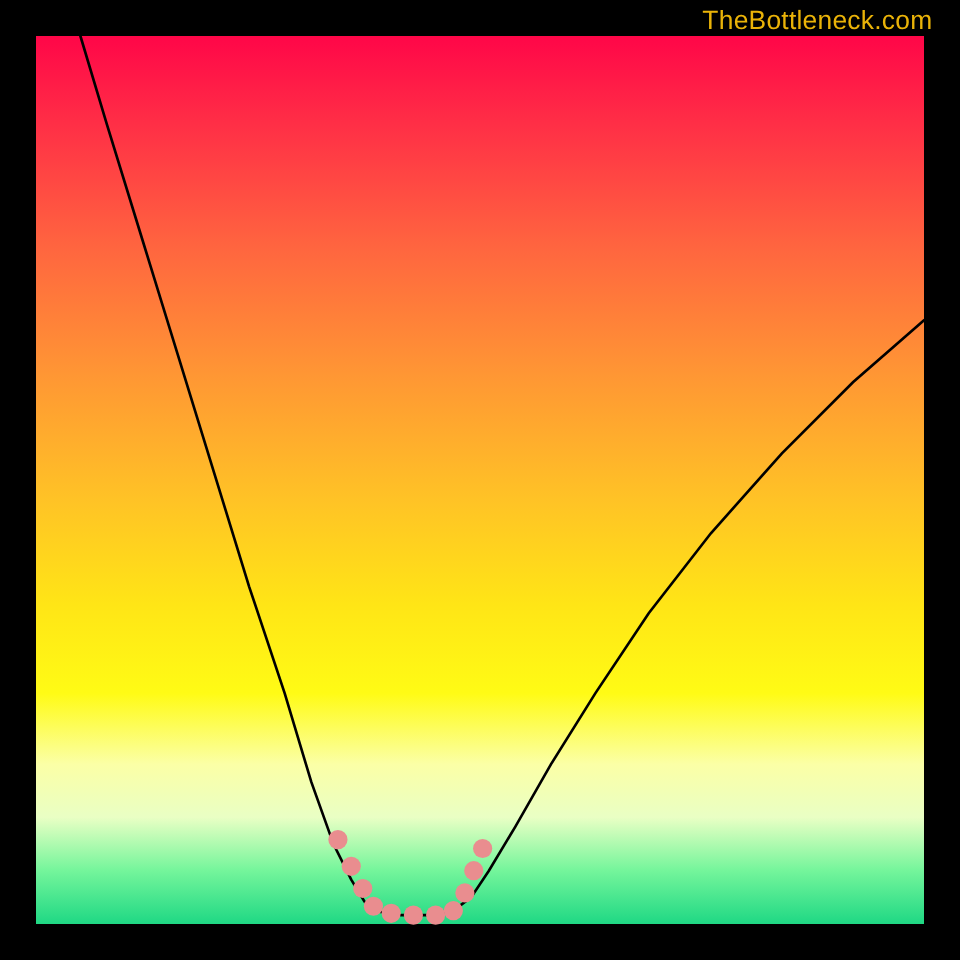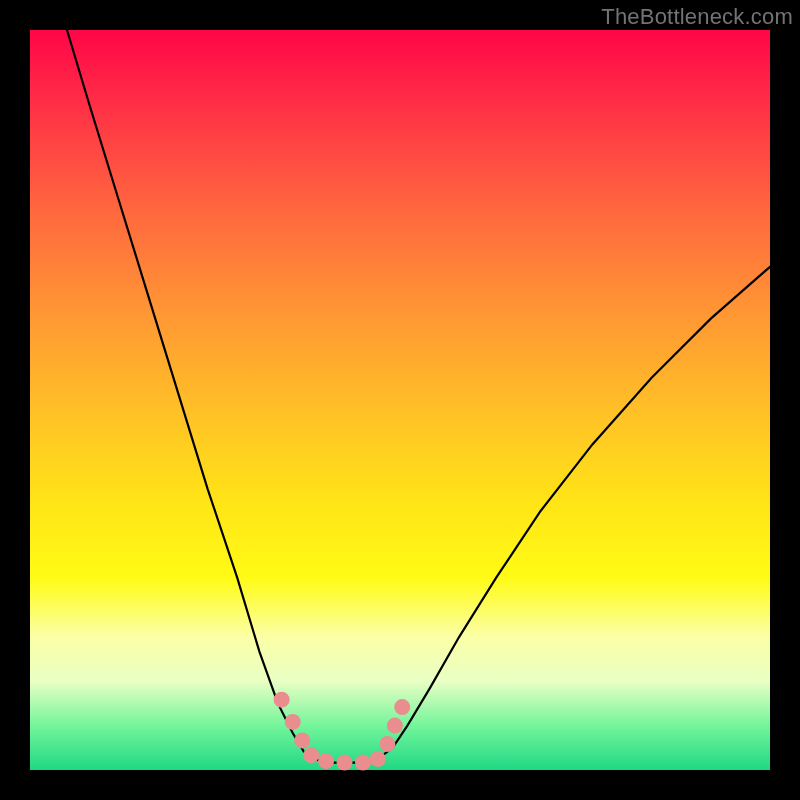--- a/index.html
+++ b/index.html
@@ -6,22 +6,22 @@
   html, body { width: 800px; height: 800px; overflow: hidden; background: #000; }
   .stage {
     position: relative;
     width: 800px;
     height: 800px;
     background: #000;
   }
   .watermark {
     position: absolute;
     top: 4px;
-    right: 7px;
-    color: #737373;
+    right: 23px;
+    color: #eab308;
     font-family: Arial, Helvetica, sans-serif;
     font-size: 22px;
     font-weight: 500;
     letter-spacing: 0.2px;
     z-index: 10;
   }
   .plot-frame {
     position: absolute;
     left: 30px;
     top: 30px;

